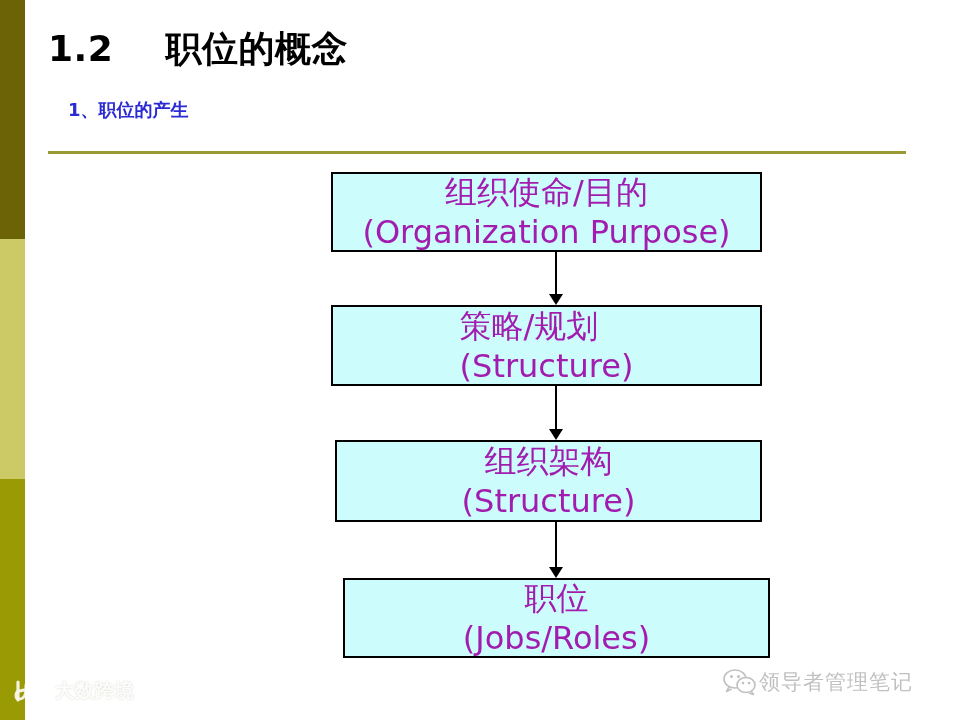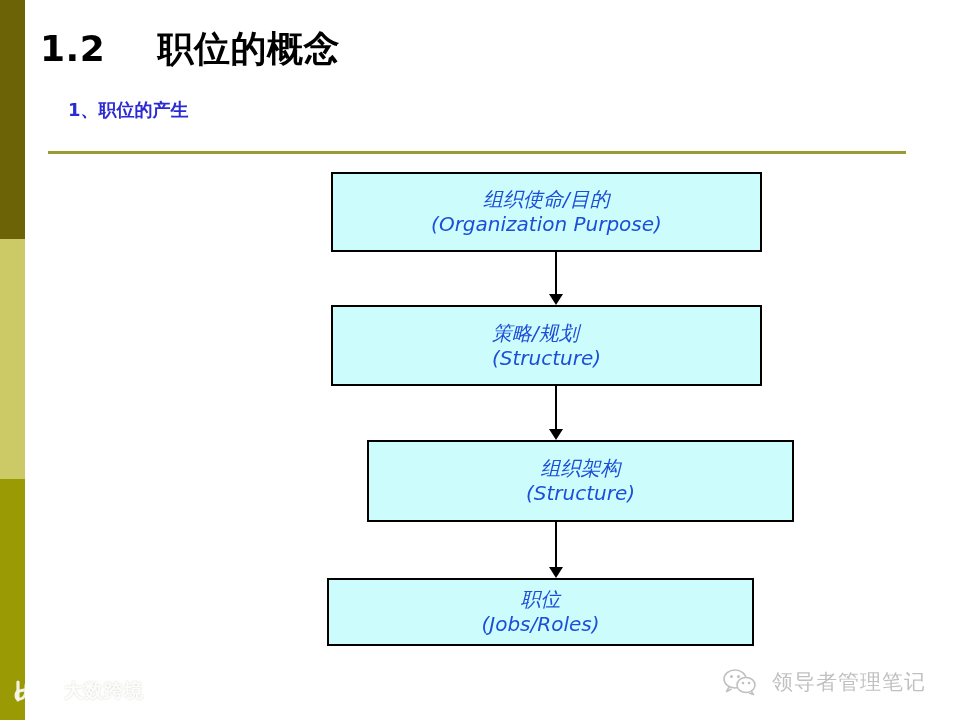--- a/index.html
+++ b/index.html
@@ -31,21 +31,21 @@
     left: 0;
     width: 25px;
   }
   .side-seg-1 { top: 0px;   height: 239px; background: #6b6305; }
   .side-seg-2 { top: 239px; height: 240px; background: #ccca66; }
   .side-seg-3 { top: 479px; height: 241px; background: #9a9a05; }
 
   
   .title-main {
     position: absolute;
-    left: 40px;
+    left: 48px;
     top: 28px;
     font-size: 36px;
     font-weight: bold;
     color: #000000;
     letter-spacing: 0.5px;
     white-space: pre;
     line-height: 1.15;
   }
   .title-sub {
     position: absolute;
@@ -71,34 +71,33 @@
     position: absolute;
     background: #ccfcfc;
     border: 2px solid #000000;
     box-sizing: border-box;
     display: flex;
     align-items: center;
     justify-content: center;
   }
   .flow-box .box-text {
     text-align: center;
-    font-size: 20px;
+    font-size: 32px;
     line-height: 1.25;
-    color: #1d4ed8;
+    color: #a21caf;
     white-space: pre-line;
-    font-style: italic;
   }
   .flow-box.shift-left .box-text {
     text-align: left;
   }
 
   .box-1 { left: 331px; top: 172px; width: 431px; height: 80px; }
   .box-2 { left: 331px; top: 305px; width: 431px; height: 81px; }
-  .box-3 { left: 335px; top: 440px; width: 427px; height: 82px; margin-left: 32px; }
-  .box-4 { left: 327px; top: 578px; width: 427px; height: 68px; }
+  .box-3 { left: 335px; top: 440px; width: 427px; height: 82px; }
+  .box-4 { left: 343px; top: 578px; width: 427px; height: 80px; }
 
   
   .arrow {
     position: absolute;
     left: 549px;
     width: 14px;
   }
   .arrow .stem {
     position: absolute;
     left: 6px;
@@ -127,21 +126,21 @@
   .arrow-3 .stem { height: 45px; }
   .arrow-3 .head { top: 45px; }
 
   
   .wm-left {
     position: absolute;
     left: 14px;
     top: 678px;
     display: flex;
     align-items: center;
-    gap: 16px;
+    gap: 7px;
     opacity: 0.92;
   }
   .wm-left .wm-logo {
     width: 34px;
     height: 26px;
     position: relative;
   }
   .wm-left .wm-text {
     font-size: 19px;
     font-weight: bold;
@@ -150,21 +149,21 @@
     text-shadow: 0 0 2px rgba(120,120,80,0.35);
     white-space: pre;
   }
 
   .wm-right {
     position: absolute;
     left: 722px;
     top: 668px;
     display: flex;
     align-items: center;
-    gap: 14px;
+    gap: 1px;
     opacity: 0.62;
   }
   .wm-right .wm-logo {
     width: 36px;
     height: 28px;
     position: relative;
   }
   .wm-right .wm-text {
     font-size: 21px;
     color: #9a9a9a;

